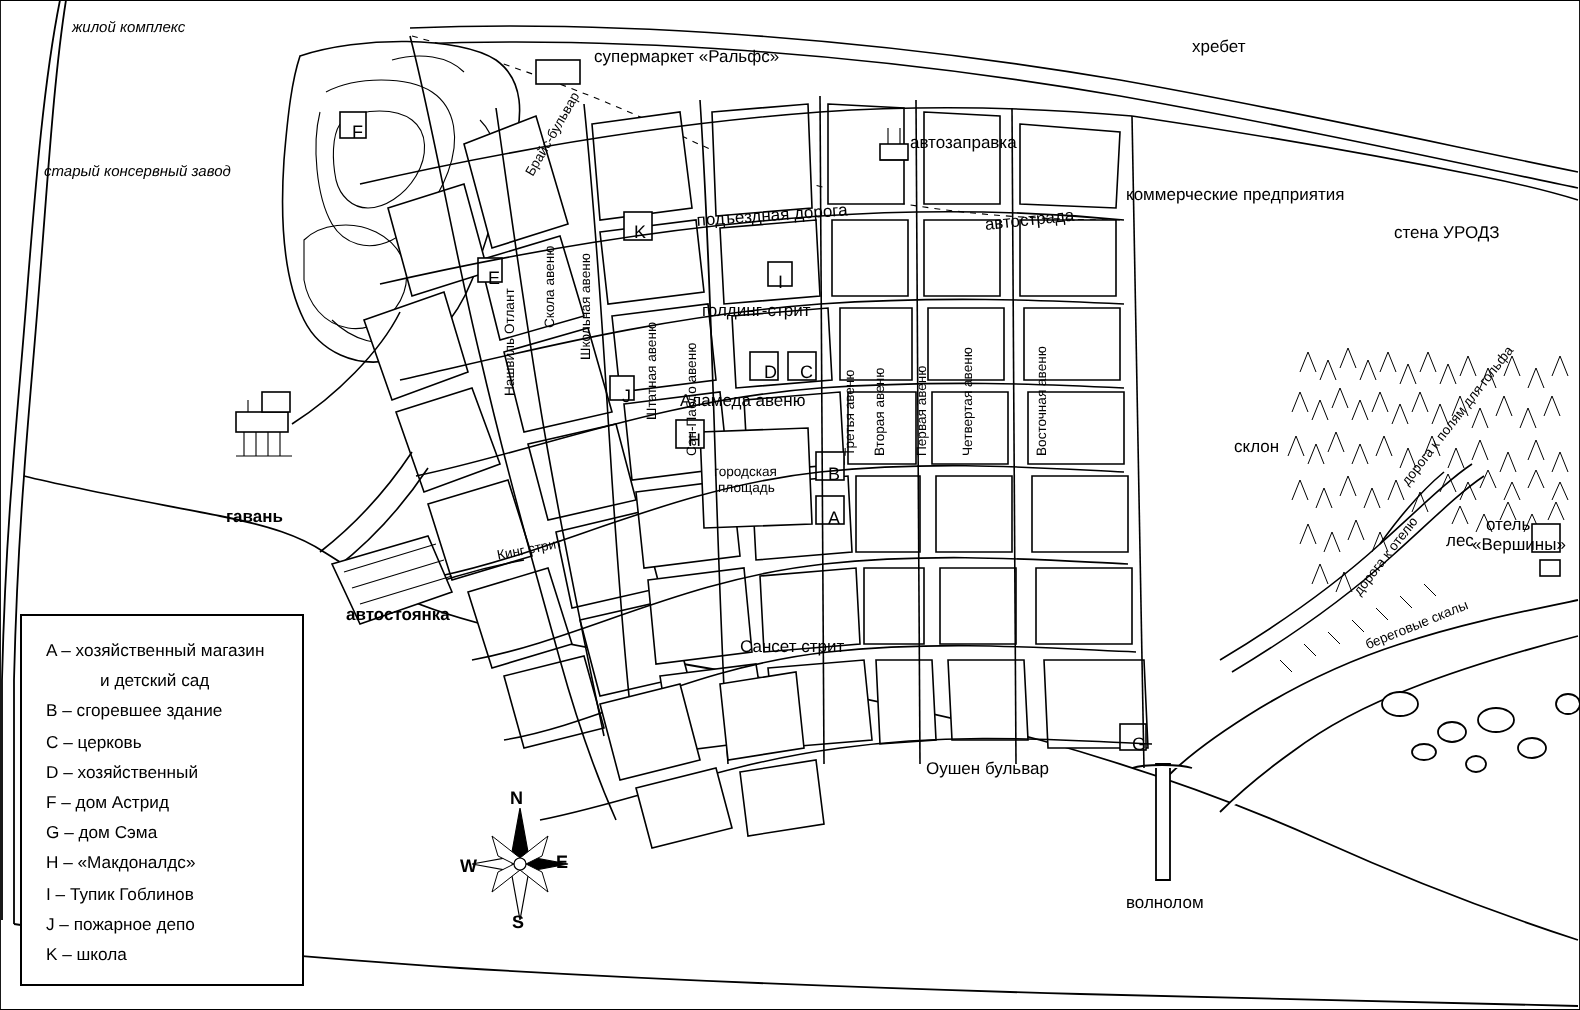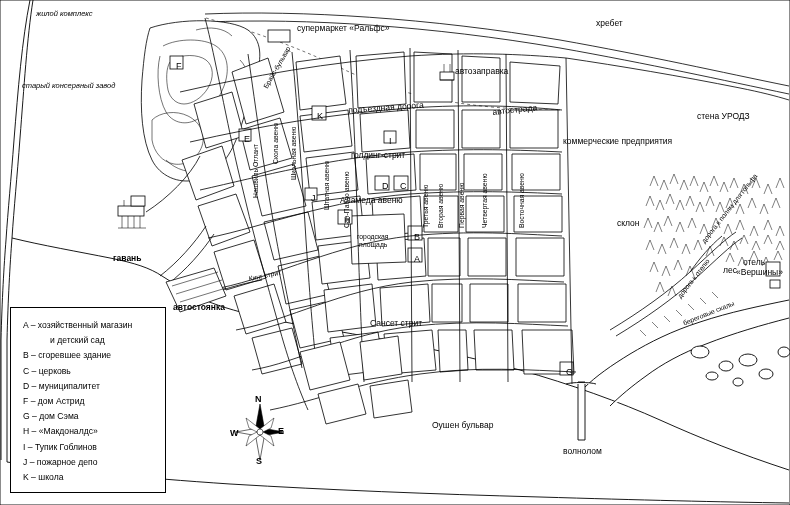--- a/index.html
+++ b/index.html
@@ -30,21 +30,21 @@
     white-space: nowrap;
     line-height: 1.05;
   }
   .lbl.sm { font-size: 7.5px; font-style: italic; }
   .lbl.xs { font-size: 6.8px; }
   
   #legend {
     position: absolute;
     left: 10px;
     top: 307px;
-    width: 156px;
+    width: 142px;
     height: 186px;
     border: 1px solid #000;
     background: #fff;
     box-sizing: border-box;
     padding: 10px 0 0 12px;
   }
   #legend .leg-row {
     font-size: 8.6px;
     line-height: 15.2px;
     color: #000;
@@ -282,21 +282,21 @@
       <path class="road" d="M566,58 C620,66 680,76 740,88 C760,92 776,96 789,100"></path>
     </g>
 
   </svg>
 
   <div id="legend">
     <div class="leg-row">A – хозяйственный магазин</div>
     <div class="leg-cont">и детский сад</div>
     <div class="leg-row">B – сгоревшее здание</div>
     <div class="leg-row">C – церковь</div>
-    <div class="leg-row">D – муниципалитет</div>
+    <div class="leg-row">D – хозяйственный</div>
     <div class="leg-row">F – дом Астрид</div>
     <div class="leg-row">G – дом Сэма</div>
     <div class="leg-row">H – «Макдоналдс»</div>
     <div class="leg-row">I – Тупик Гоблинов</div>
     <div class="leg-row">J – пожарное депо</div>
     <div class="leg-row">K – школа</div>
   </div>
 
   <div id="compass">
     <svg width="56" height="68" viewBox="0 0 56 68">
@@ -315,42 +315,42 @@
     <div class="cd" style="left:24px; top:58px;">S</div>
     <div class="cd" style="left:-2px; top:30px;">W</div>
   </div>
 
   <div id="labels-layer">
       <div class="lbl sm" style="left: 36px; top: 10px;">жилой комплекс</div>
       <div class="lbl" style="left: 297px; top: 24px;">супермаркет «Ральфс»</div>
       <div class="lbl" style="left: 596px; top: 19px;">хребет</div>
       <div class="lbl" style="left: 455px; top: 67px;">автозаправка</div>
       <div class="lbl" style="left: 697px; top: 88px; margin-top: 24px;">стена УРОДЗ</div>
-      <div class="lbl" style="left: 563px; top: 93px; margin-top: 44px;">коммерческие предприятия</div>
+      <div class="lbl" style="left: 563px; top: 93px;">коммерческие предприятия</div>
       <div class="lbl" style="left: 492px; top: 108px; transform-origin: left top; transform: rotate(-6deg);">автострада</div>
       <div class="lbl" style="left: 348px; top: 106px; transform-origin: left top; transform: rotate(-4deg);">подъездная дорога</div>
       <div class="lbl sm" style="left: 22px; top: 82px;">старый консервный завод</div>
       <div class="lbl xs" style="left: 262px; top: 86px; transform-origin: left top; transform: rotate(-60deg);">Брайс-бульвар</div>
       <div class="lbl" style="left: 340px; top: 151px; padding-left: 11px;">голдинг-стрит</div>
       <div class="lbl xs" style="left: 252px; top: 198px; transform-origin: left top; transform: rotate(-90deg);">Нашвиль Отлант</div>
       <div class="lbl xs" style="left: 272px; top: 164px; transform-origin: left top; transform: rotate(-90deg);">Скола авеню</div>
       <div class="lbl xs" style="left: 290px; top: 180px; transform-origin: left top; transform: rotate(-90deg);">Школьная авеню</div>
       <div class="lbl" style="left: 340px; top: 196px;">Аламеда авеню</div>
       <div class="lbl xs" style="left: 323px; top: 210px; transform-origin: left top; transform: rotate(-90deg);">Штатная авеню</div>
       <div class="lbl xs" style="left: 343px; top: 228px; transform-origin: left top; transform: rotate(-90deg);">Сан-Пабло авеню</div>
       <div class="lbl xs" style="left: 357px; top: 233px;">городская</div>
       <div class="lbl xs" style="left: 359px; top: 241px;">площадь</div>
       <div class="lbl xs" style="left: 422px; top: 228px; transform-origin: left top; transform: rotate(-90deg);">Третья авеню</div>
       <div class="lbl xs" style="left: 437px; top: 228px; transform-origin: left top; transform: rotate(-90deg);">Вторая авеню</div>
       <div class="lbl xs" style="left: 458px; top: 228px; transform-origin: left top; transform: rotate(-90deg);">Первая авеню</div>
       <div class="lbl xs" style="left: 481px; top: 228px; transform-origin: left top; transform: rotate(-90deg);">Четвертая авеню</div>
       <div class="lbl xs" style="left: 518px; top: 228px; transform-origin: left top; transform: rotate(-90deg);">Восточная авеню</div>
       <div class="lbl xs" style="left: 248px; top: 275px; transform-origin: left top; transform: rotate(-11deg);">Кинг стрит</div>
       <div class="lbl" style="left: 370px; top: 319px;">Сансет стрит</div>
-      <div class="lbl" style="left: 432px; top: 380px; margin-top: 41px;">Оушен бульвар</div>
+      <div class="lbl" style="left: 463px; top: 380px;">Оушен бульвар</div>
       <div class="lbl" style="left: 113px; top: 254px; font-weight: bold;">гавань</div>
       <div class="lbl" style="left: 173px; top: 293px; font-weight: bold; margin-top: 10px;">автостоянка</div>
       <div class="lbl" style="left: 563px; top: 447px;">волнолом</div>
       <div class="lbl" style="left: 617px; top: 219px;">склон</div>
       <div class="lbl" style="left: 723px; top: 266px;">лес</div>
       <div class="lbl" style="left: 743px; top: 258px;">отель</div>
       <div class="lbl" style="left: 736px; top: 268px;">«Вершины»</div>
       <div class="lbl xs" style="left: 700px; top: 240px; transform-origin: left top; transform: rotate(-52deg);">дорога к полям для гольфа</div>
       <div class="lbl xs" style="left: 676px; top: 295px; transform-origin: left top; transform: rotate(-52deg);">дорога к отелю</div>
       <div class="lbl xs" style="left: 682px; top: 320px; transform-origin: left top; transform: rotate(-22deg);">береговые скалы</div>

